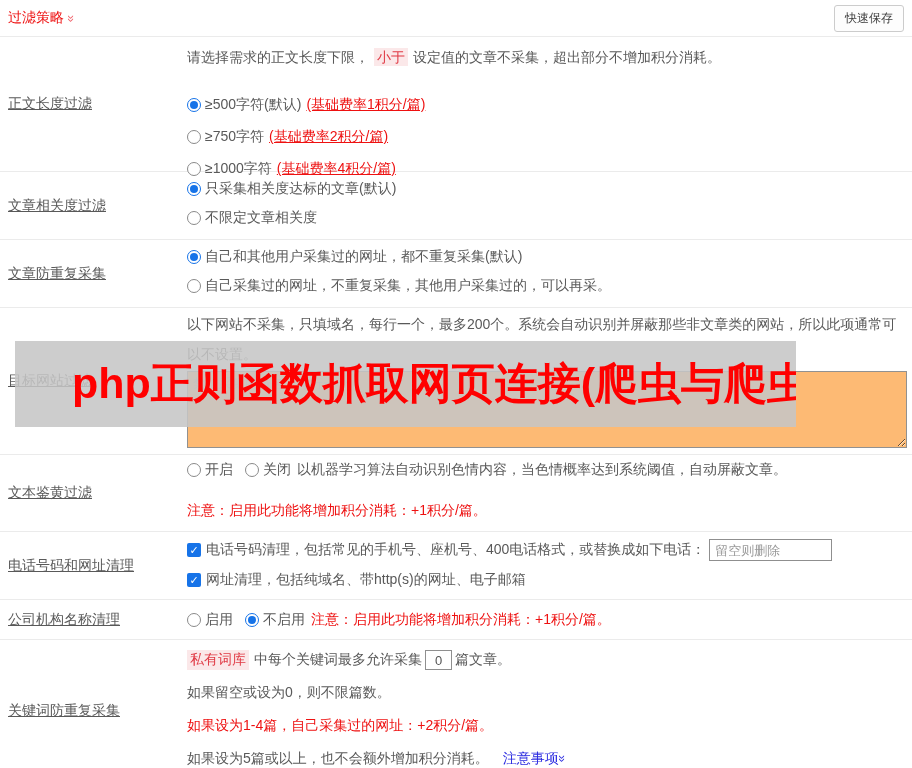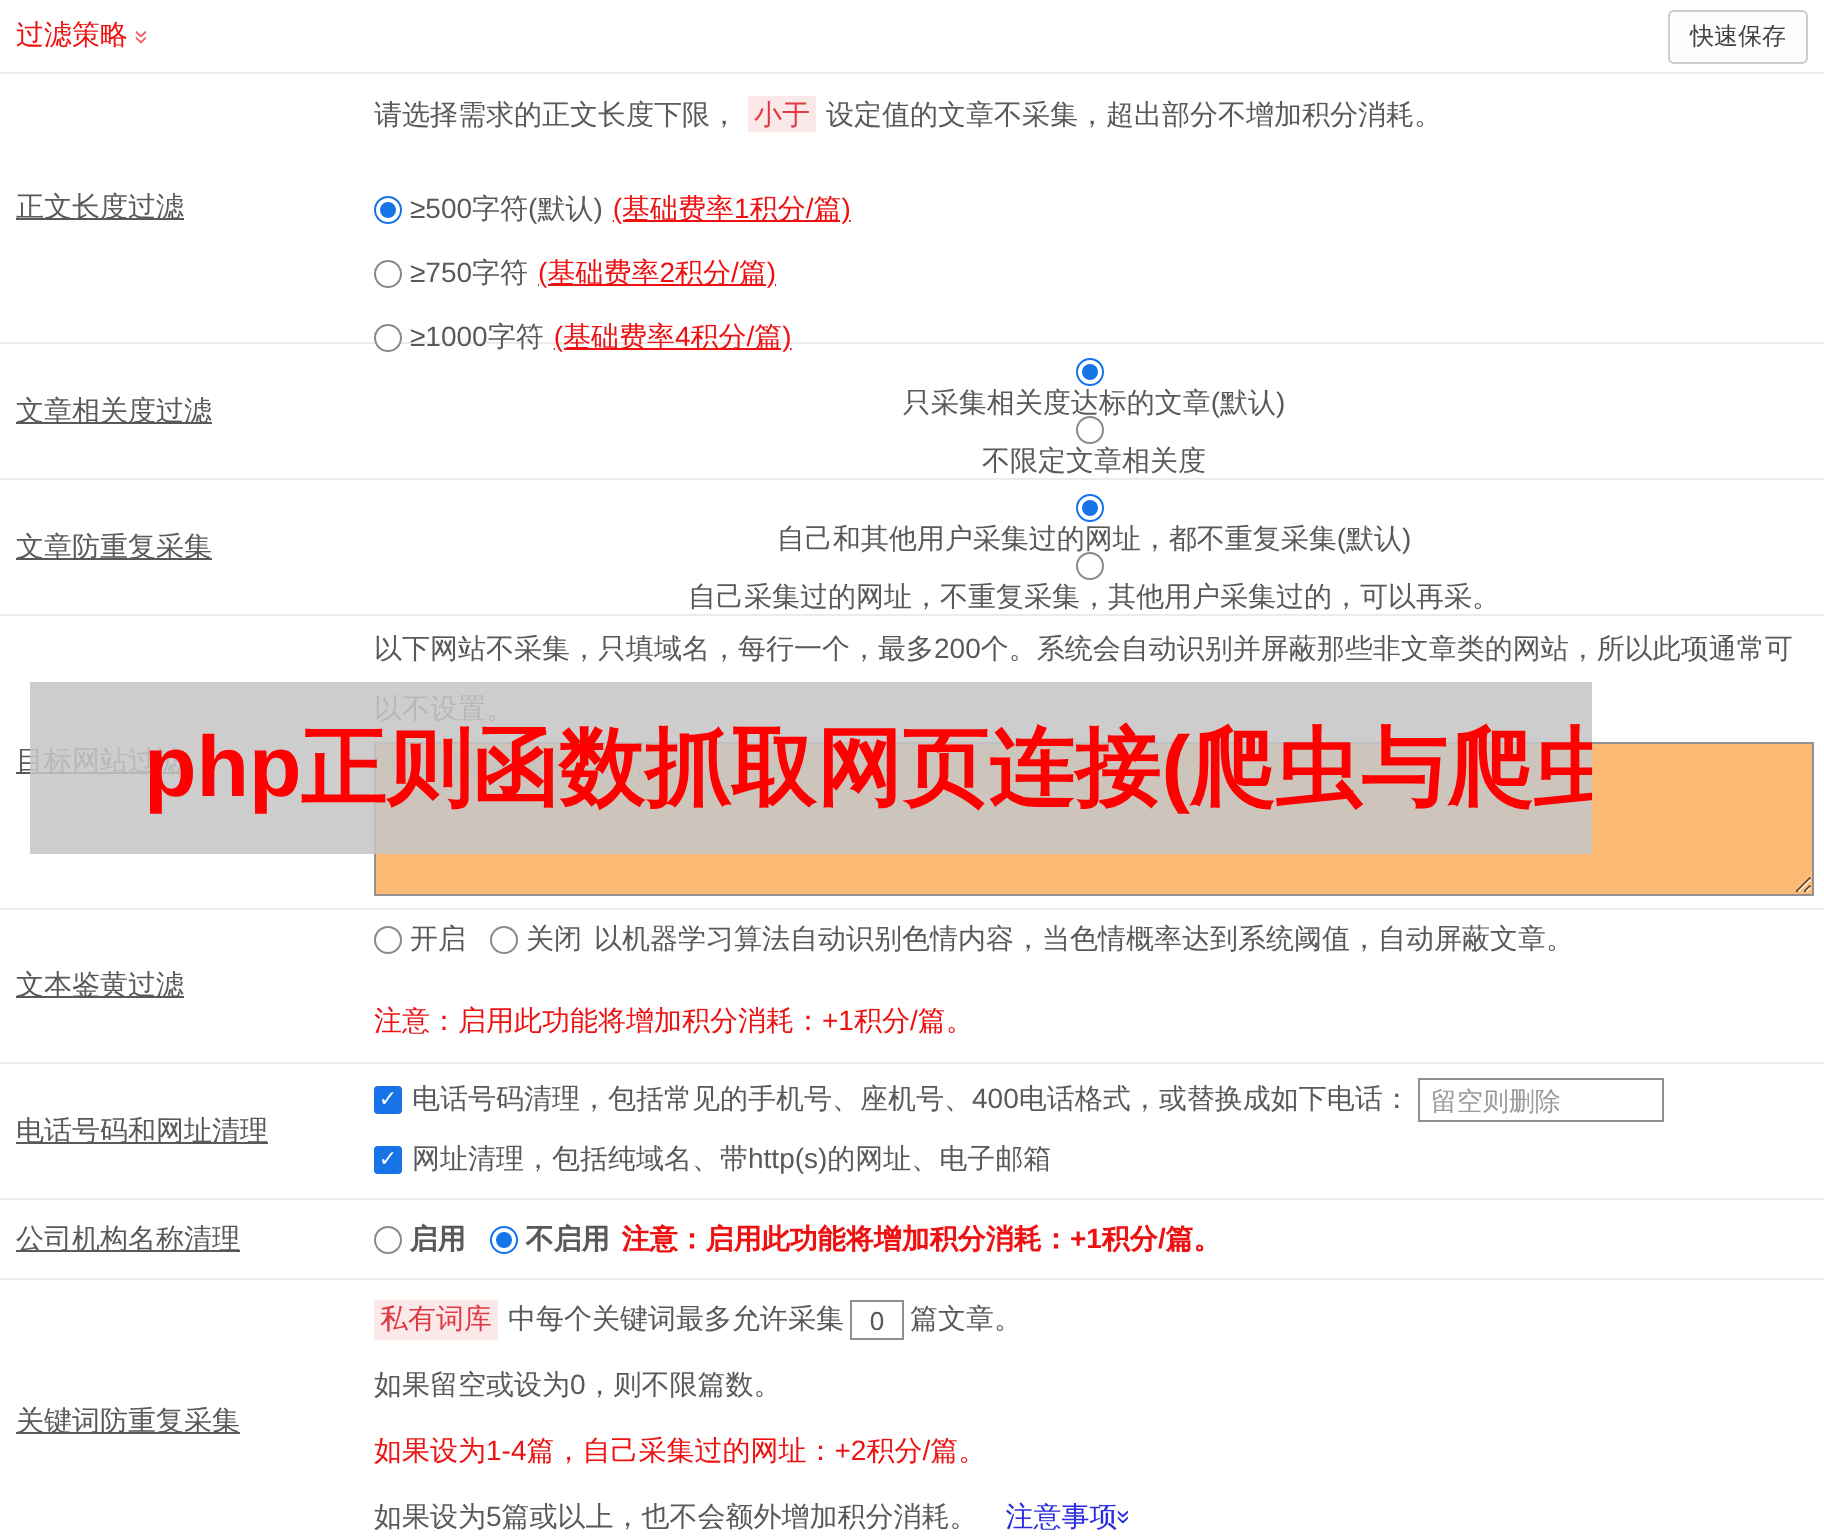--- a/index.html
+++ b/index.html
@@ -58,21 +58,21 @@
   .r4 .row-content { padding-top: 1px; }
   .r5 { height: 77px; }
   .r5 .row-content { padding-top: 5px; }
   .r6 { height: 68px; }
   .r6 .row-content { padding-top: 6px; }
   .r7 { height: 40px; }
   .r7 .row-content { padding-top: 10px; }
   .r8 { min-height: 128px; border-bottom: none; }
   .r8 .row-content { padding-top: 8px; }
   .opt-line { display: flex; align-items: center; height: 20px; margin-bottom: 12px; }
-  .opt-line.tight { margin-bottom: 9px; flex-direction: column; }
+  .opt-line.tight { margin-bottom: 9px; }
   .radio {
     width: 14px; height: 14px;
     border: 1px solid #8a8a8a;
     border-radius: 50%;
     background: #fff;
     display: inline-block;
     position: relative;
     margin-right: 4px;
     flex: 0 0 14px;
     cursor: pointer;
@@ -258,21 +258,21 @@
     <div class="cb-line2">
       <span class="checkbox"><span>✓</span></span>
       <span>网址清理，包括纯域名、带http(s)的网址、电子邮箱</span>
     </div>
   </div>
 </div>
 
 <div class="row r7">
   <div class="row-label">公司机构名称清理</div>
   <div class="row-content">
-    <div class="opt-line" style="margin-bottom:0;font-weight:bold;">
+    <div class="opt-line" style="margin-bottom:0;">
       <span class="radio"></span>
       <span class="gap6">启用</span>
       <span class="radio checked" style="margin-left:6px;"></span>
       <span class="gap6">不启用</span>
       <span class="red">注意：启用此功能将增加积分消耗：+1积分/篇。</span>
     </div>
   </div>
 </div>
 
 <div class="row r8">

